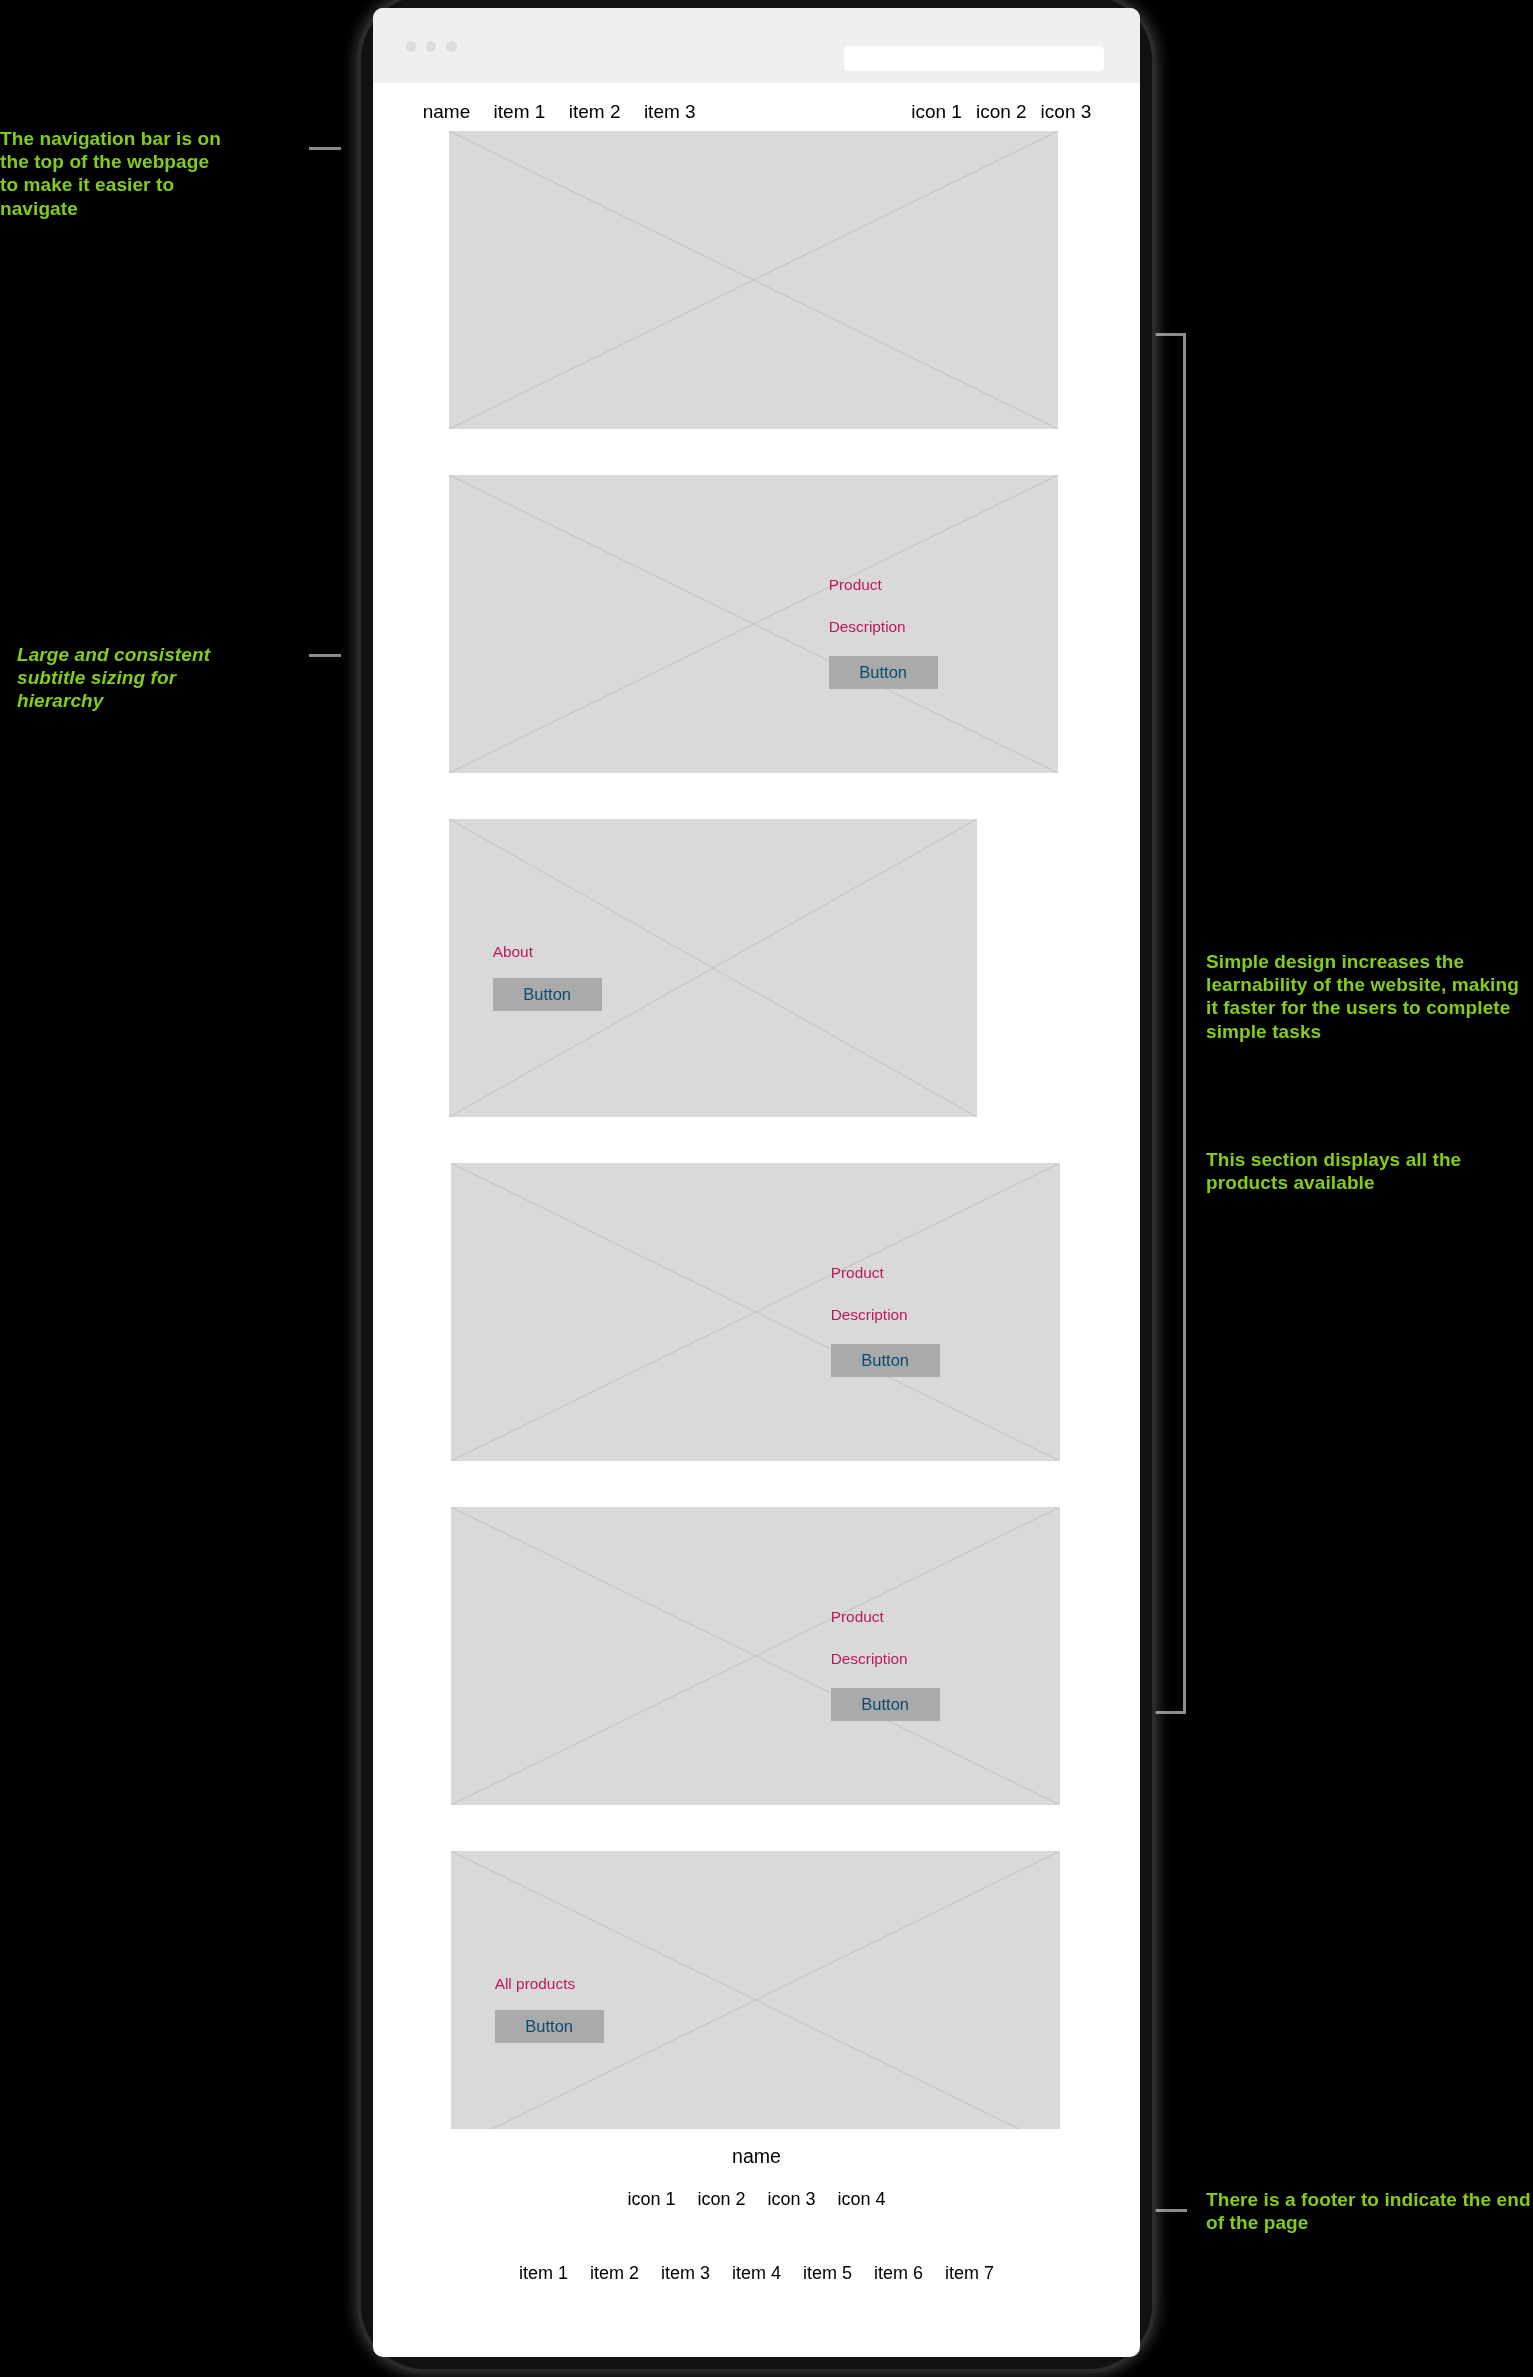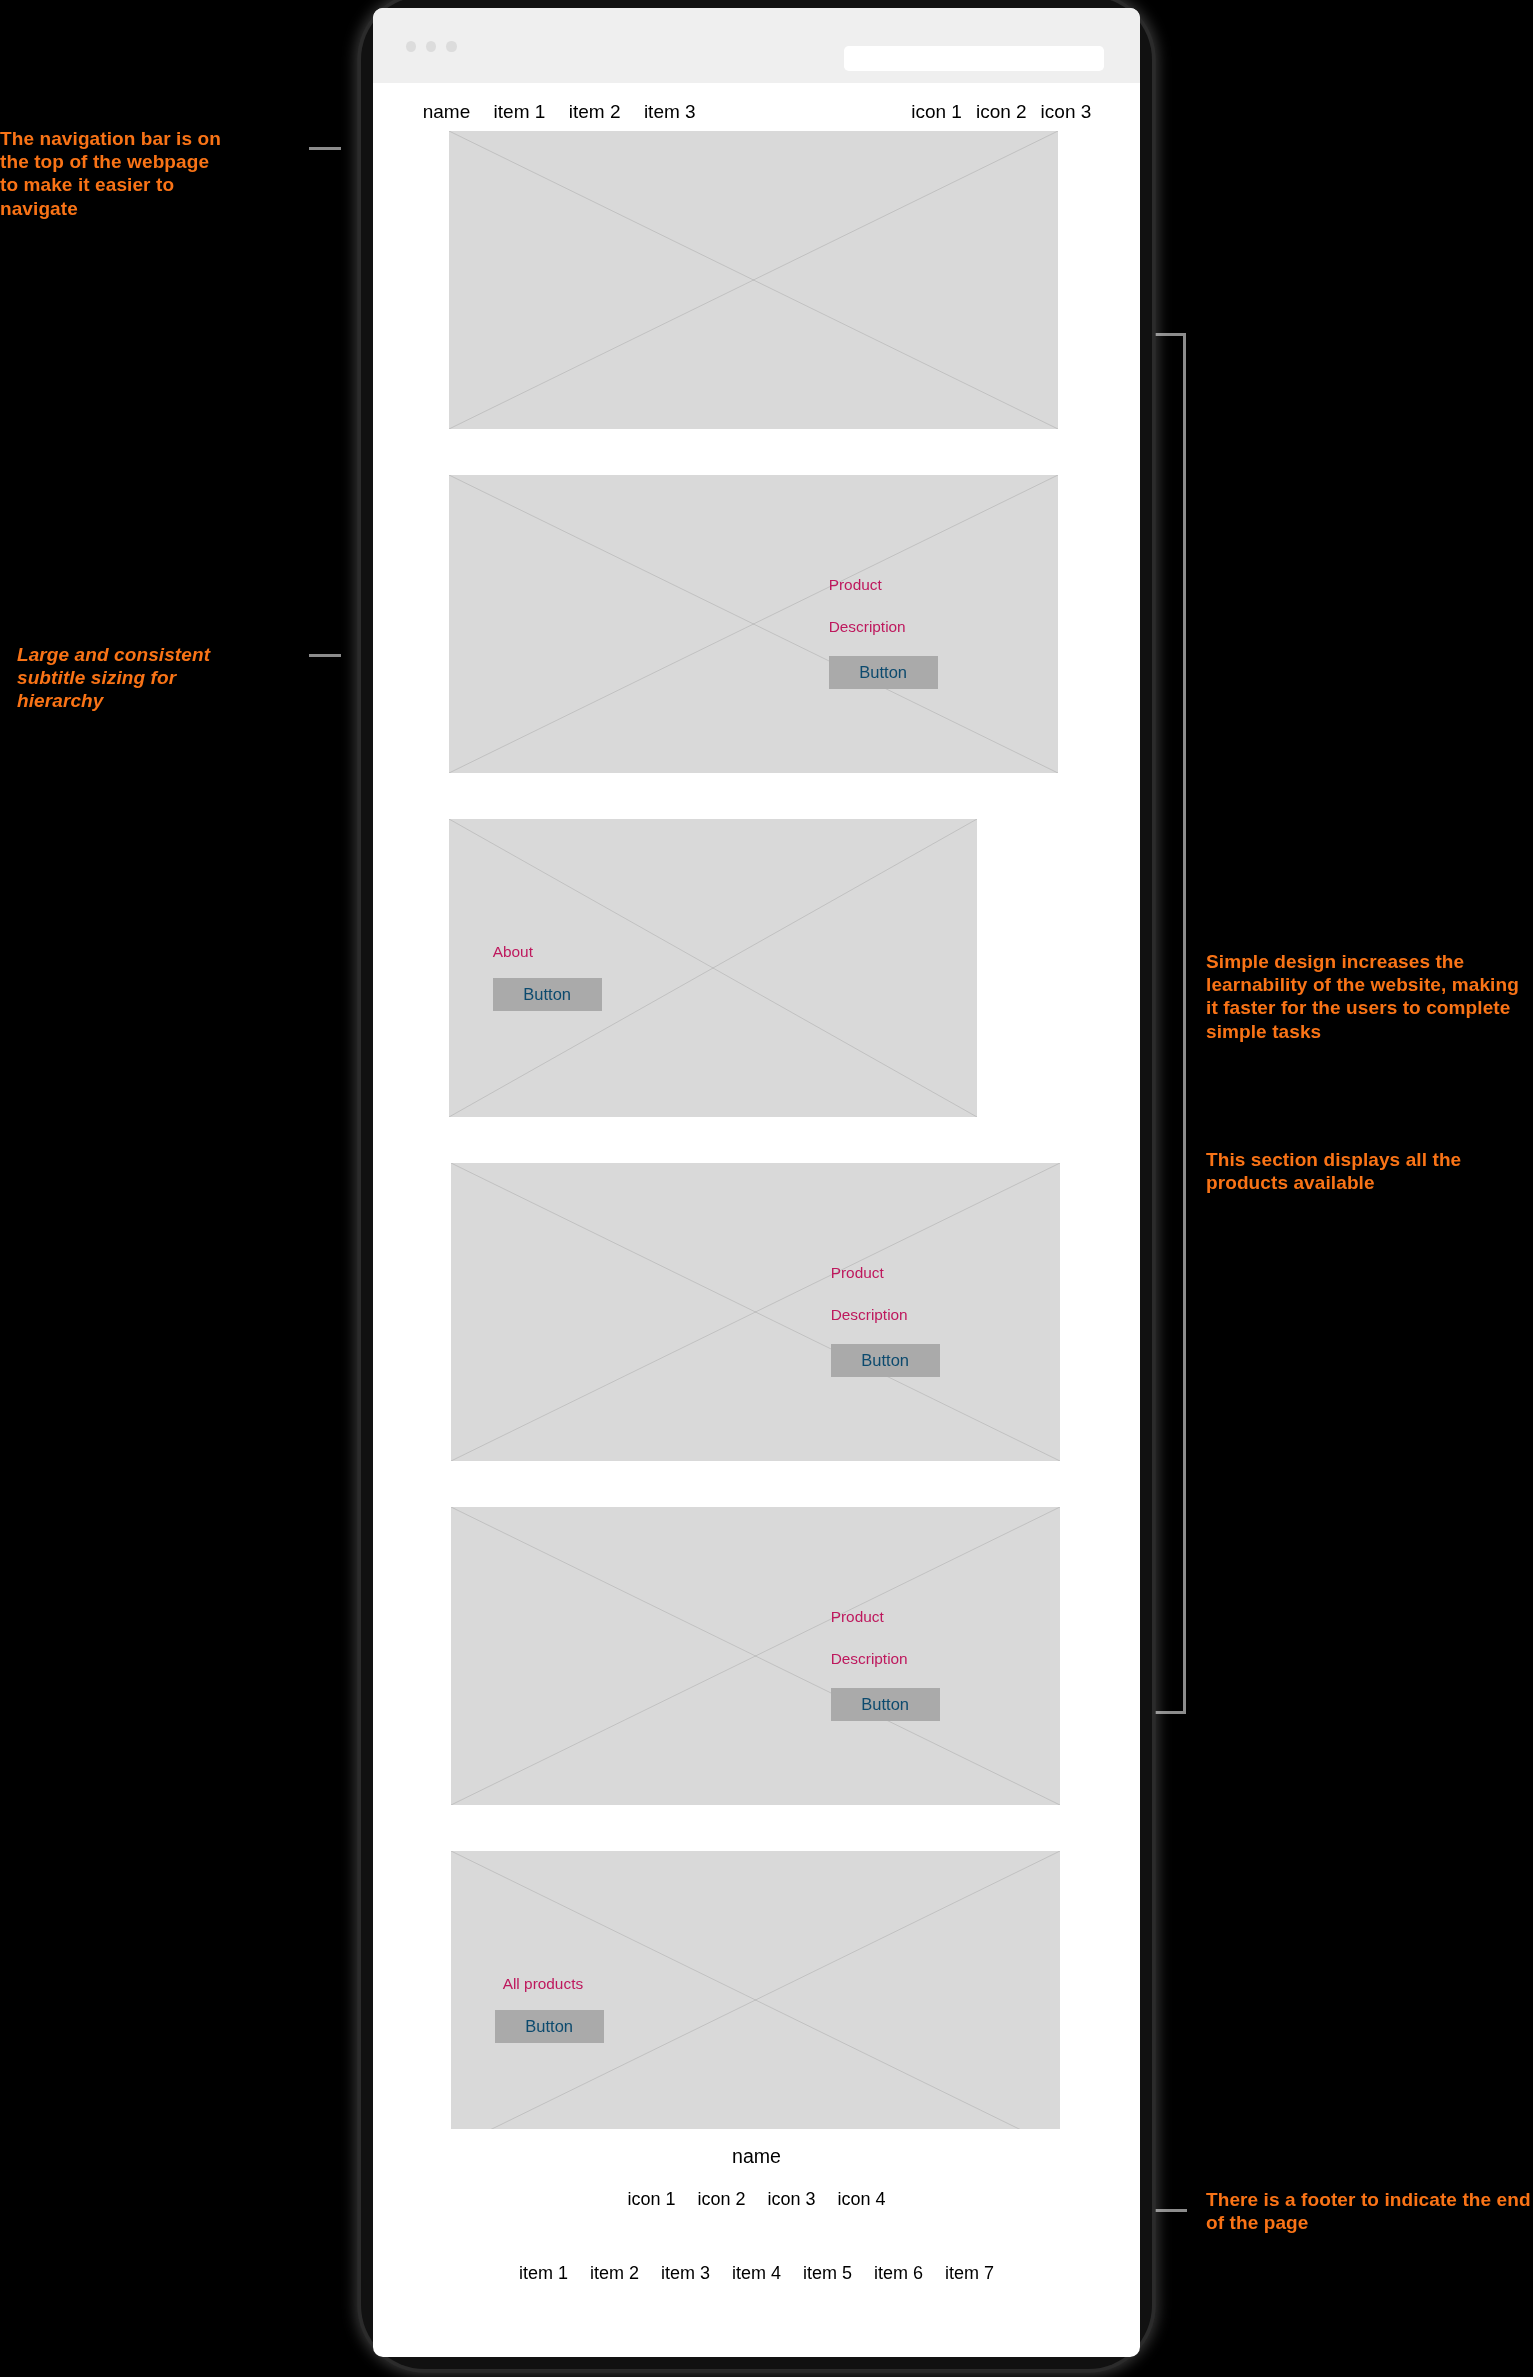--- a/index.html
+++ b/index.html
@@ -1,20 +1,20 @@
 <!DOCTYPE html>
 <html style="font-size:8.5px"><head>
 <meta charset="utf-8">
 <style>
   html,body{margin:0;padding:0;background:#000;}
   body{width:1533px;height:2377px;position:relative;overflow:hidden;
        font-family:"Liberation Sans","DejaVu Sans",sans-serif;}
 
   
-  .anno{position:absolute;color:#f97316;font-weight:bold;font-size:19px;
+  .anno{position:absolute;color:#84cc16;font-weight:bold;font-size:19px;
         line-height:1.22;letter-spacing:0.1px;}
   .anno-left{left:0;text-align:left;}
   .anno-right{text-align:left;}
 
   .leader{position:absolute;background:#8c8c8c;height:3.2px;}
 
   
   .bracket{position:absolute;border:3.2px solid #8c8c8c;border-left:none;
            background:transparent;}
 
@@ -154,21 +154,21 @@
         <div class="blk-title overlay" style="left:380px;top:102px;">Product</div>
         <div class="blk-title overlay" style="left:380px;top:144px;">Description</div>
         <button class="btn overlay" style="left:380px;top:181px;width:109px;height:33px;">Button</button>
       </div>
 
       <div class="ph" style="left:78px;top:1768px;width:609px;height:298px;">
         <svg viewBox="0 0 100 100" preserveAspectRatio="none">
           <line x1="0" y1="0" x2="100" y2="100" stroke="#222" stroke-width="0.14" vector-effect="non-scaling-stroke"></line>
           <line x1="100" y1="0" x2="0" y2="100" stroke="#222" stroke-width="0.14" vector-effect="non-scaling-stroke"></line>
         </svg>
-        <div class="blk-title overlay" style="left:52px;top:125px;">All products</div>
+        <div class="blk-title overlay" style="left:44px;top:125px;">All products</div>
         <button class="btn overlay" style="left:44px;top:159px;width:109px;height:33px;">Button</button>
       </div>
 
       <div id="footer">
         <div id="footer-name">name</div>
         <div id="footer-icons">
           <span class="footer-icon">icon 1</span>
           <span class="footer-icon">icon 2</span>
           <span class="footer-icon">icon 3</span>
           <span class="footer-icon">icon 4</span>

